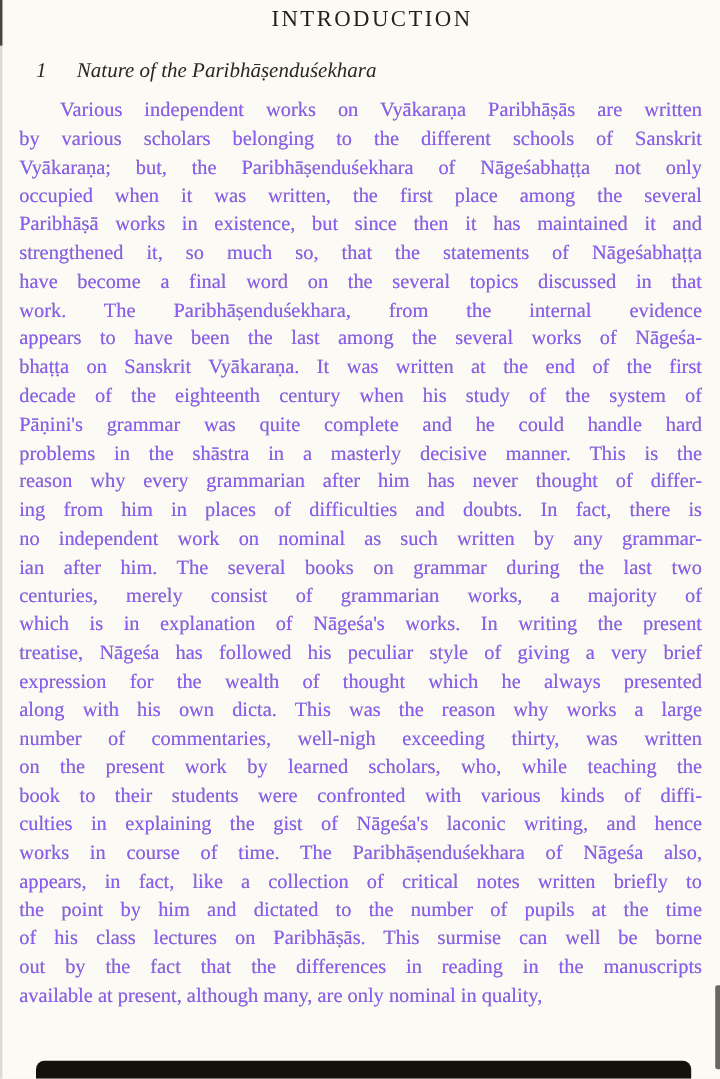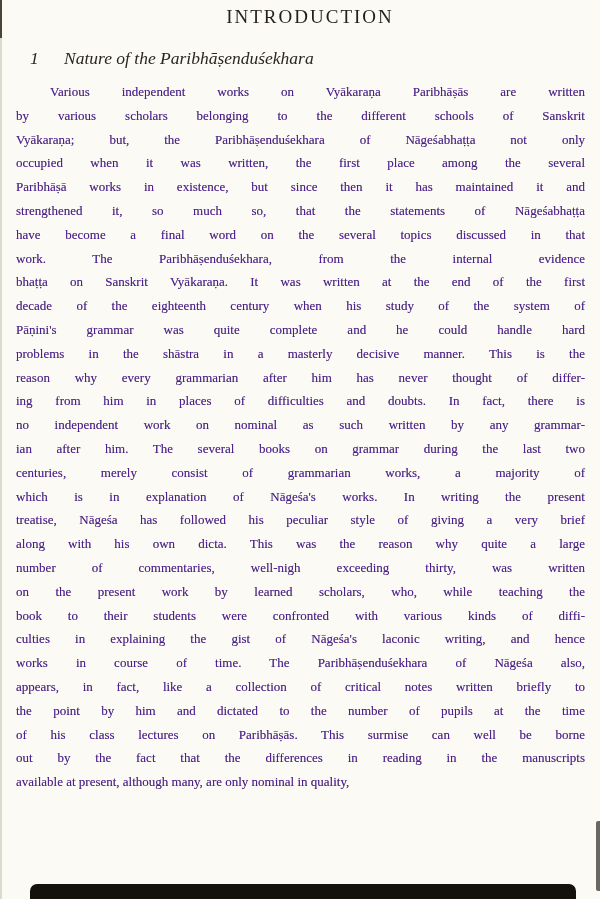--- a/index.html
+++ b/index.html
@@ -41,25 +41,25 @@
   }
   .section-number {
     display: inline-block;
     width: 34px;
     font-style: italic;
   }
   .body-block {
     margin: 10px 15px 0 16px;
   }
   .line {
-    font-size: 13px;
+    font-size: 17px;
     line-height: 23.8px;
     text-align: justify;
     text-align-last: justify;
-    color: #4c1d95;
+    color: #8b5cf6;
     text-shadow: 0 0 0.5px rgba(45, 38, 30, 0.45);
   }
   .line.first {
     text-indent: 34px;
   }
   .line.last {
     text-align-last: left;
   }
   
   .scan-bar-bottom {
@@ -111,32 +111,34 @@
 
   <div class="body-block">
       <div class="line first">Various independent works on Vyākaraṇa Paribhāṣās are written</div>
       <div class="line">by various scholars belonging to the different schools of Sanskrit</div>
       <div class="line">Vyākaraṇa; but, the Paribhāṣenduśekhara of Nāgeśabhaṭṭa not only</div>
       <div class="line">occupied when it was written, the first place among the several</div>
       <div class="line">Paribhāṣā works in existence, but since then it has maintained it and</div>
       <div class="line">strengthened it, so much so, that the statements of Nāgeśabhaṭṭa</div>
       <div class="line">have become a final word on the several topics discussed in that</div>
       <div class="line">work.  The Paribhāṣenduśekhara, from the internal evidence</div>
+      <div class="line">appears to have been the last among the several works of Nāgeśa-</div>
       <div class="line">bhaṭṭa on Sanskrit Vyākaraṇa.  It was written at the end of the first</div>
       <div class="line">decade of the eighteenth century when his study of the system of</div>
       <div class="line">Pāṇini's grammar was quite complete and he could handle hard</div>
       <div class="line">problems in the shāstra in a masterly decisive manner.  This is the</div>
       <div class="line">reason why every grammarian after him has never thought of differ-</div>
       <div class="line">ing from him in places of difficulties and doubts.  In fact, there is</div>
       <div class="line">no independent work on nominal as such written by any grammar-</div>
       <div class="line">ian after him.  The several books on grammar during the last two</div>
       <div class="line">centuries, merely consist of grammarian works, a majority of</div>
       <div class="line">which is in explanation of Nāgeśa's works.  In writing the present</div>
       <div class="line">treatise, Nāgeśa has followed his peculiar style of giving a very brief</div>
-      <div class="line">along with his own dicta.  This was the reason why quite a large</div>
+      <div class="line">expression for the wealth of thought which he always presented</div>
+      <div class="line">along with his own dicta.  This was the reason why works a large</div>
       <div class="line">number of commentaries, well-nigh exceeding thirty, was written</div>
       <div class="line">on the present work by learned scholars, who, while teaching the</div>
       <div class="line">book to their students were confronted with various kinds of diffi-</div>
       <div class="line">culties in explaining the gist of Nāgeśa's laconic writing, and hence</div>
       <div class="line">works in course of time.  The Paribhāṣenduśekhara of Nāgeśa also,</div>
       <div class="line">appears, in fact, like a collection of critical notes written briefly to</div>
       <div class="line">the point by him and dictated to the number of pupils at the time</div>
       <div class="line">of his class lectures on Paribhāṣās.  This surmise can well be borne</div>
       <div class="line">out by the fact that the differences in reading in the manuscripts</div>
       <div class="line last">available at present, although many, are only nominal in quality,</div>

